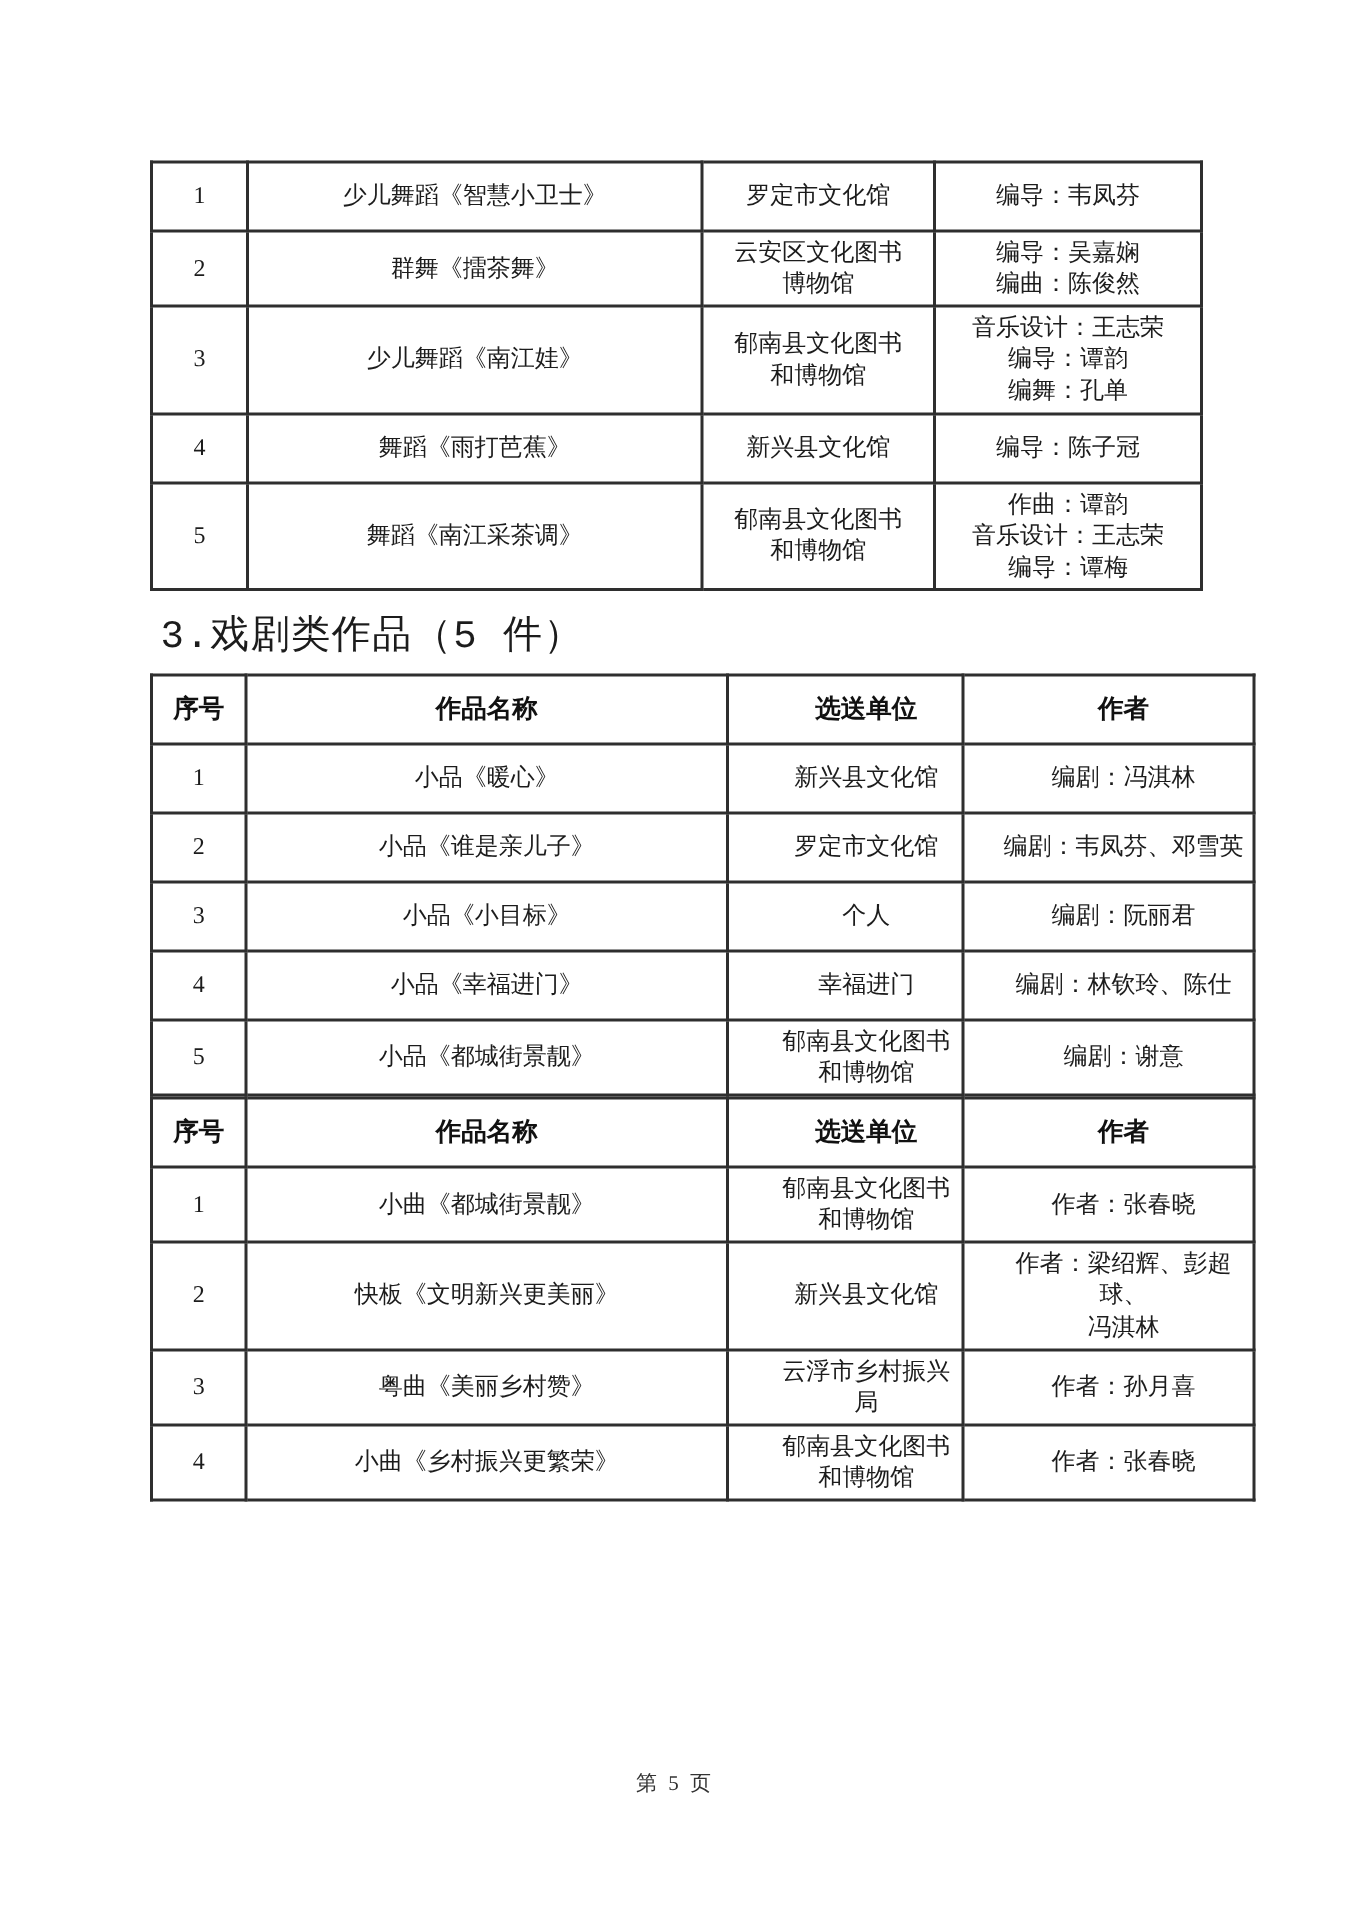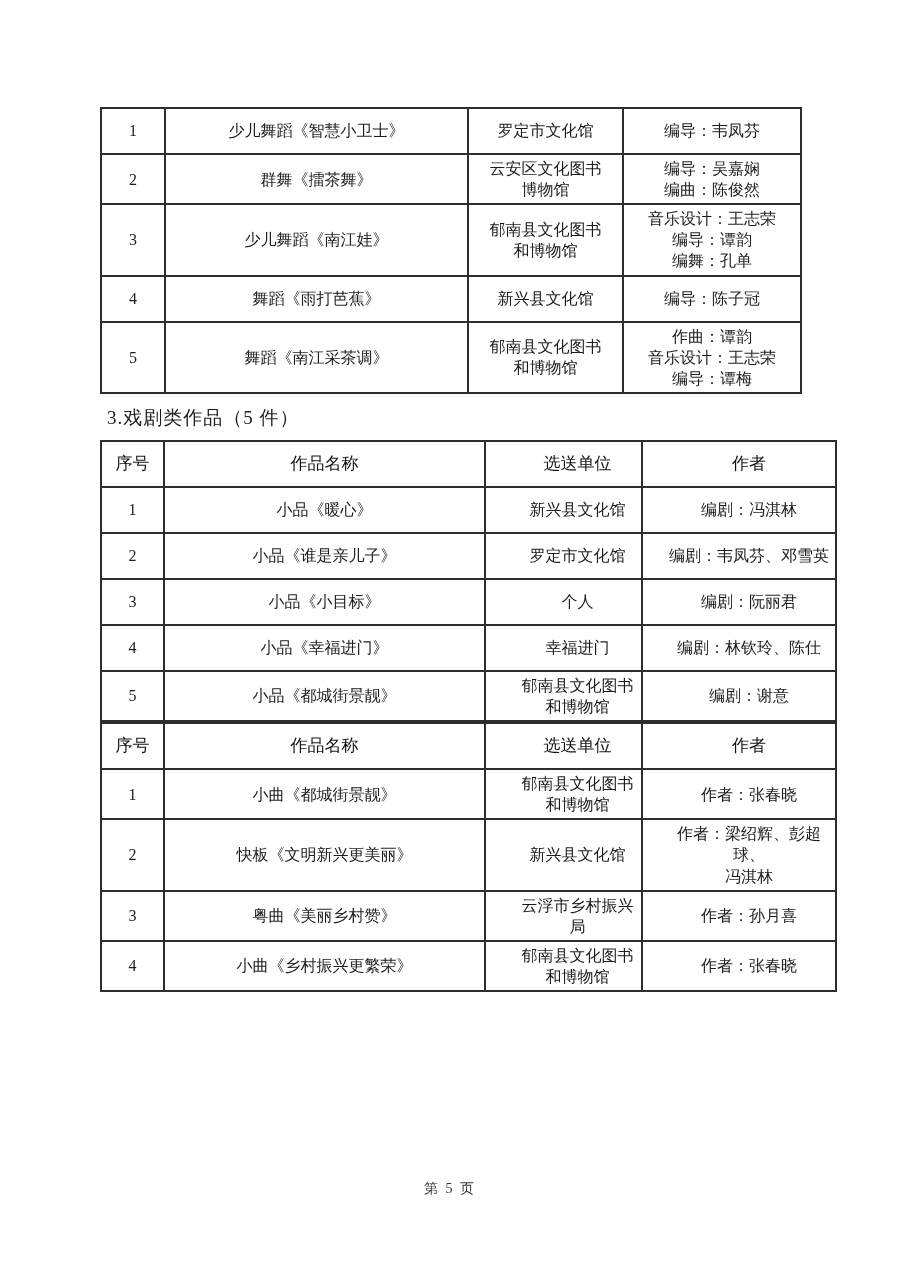--- a/index.html
+++ b/index.html
@@ -33,38 +33,38 @@
     padding: 3px 4px;
     line-height: 1.32;
   }
   table.works-table td {
     font-family: "Liberation Serif", serif;
     font-size: 16px;
     height: 46px;
   }
   table.works-table th {
     font-family: "Liberation Sans", sans-serif;
-    font-weight: normal;
+    font-weight: bold;
     font-size: 17px;
     height: 46px;
     color: #111;
   }
   
   .t1 .c-no    { width: 64px; }
   .t1 .c-title { width: 303px; }
   .t1 .c-unit  { width: 155px; }
   .t1 .c-auth  { width: 178px; text-align: center; }
   .t23 .c-no    { width: 63px; }
   .t23 .c-title { width: 321px; }
   .t23 .c-unit  { width: 157px; padding-left: 32px; }
   .t23 .c-auth  { width: 194px; padding-left: 24px; }
 
   .section-heading {
-    font-family: Liberation Serif, serif;
-    font-size: 19px;
+    font-family: Liberation Mono, monospace;
+    font-size: 26px;
     font-weight: 400;
     color: #1c1c1c;
     margin: 11px 0 9px 7px;
     letter-spacing: 1px;
   }
   .footer {
     position: absolute;
     left: 0;
     top: 1180px;
     width: 100%;

